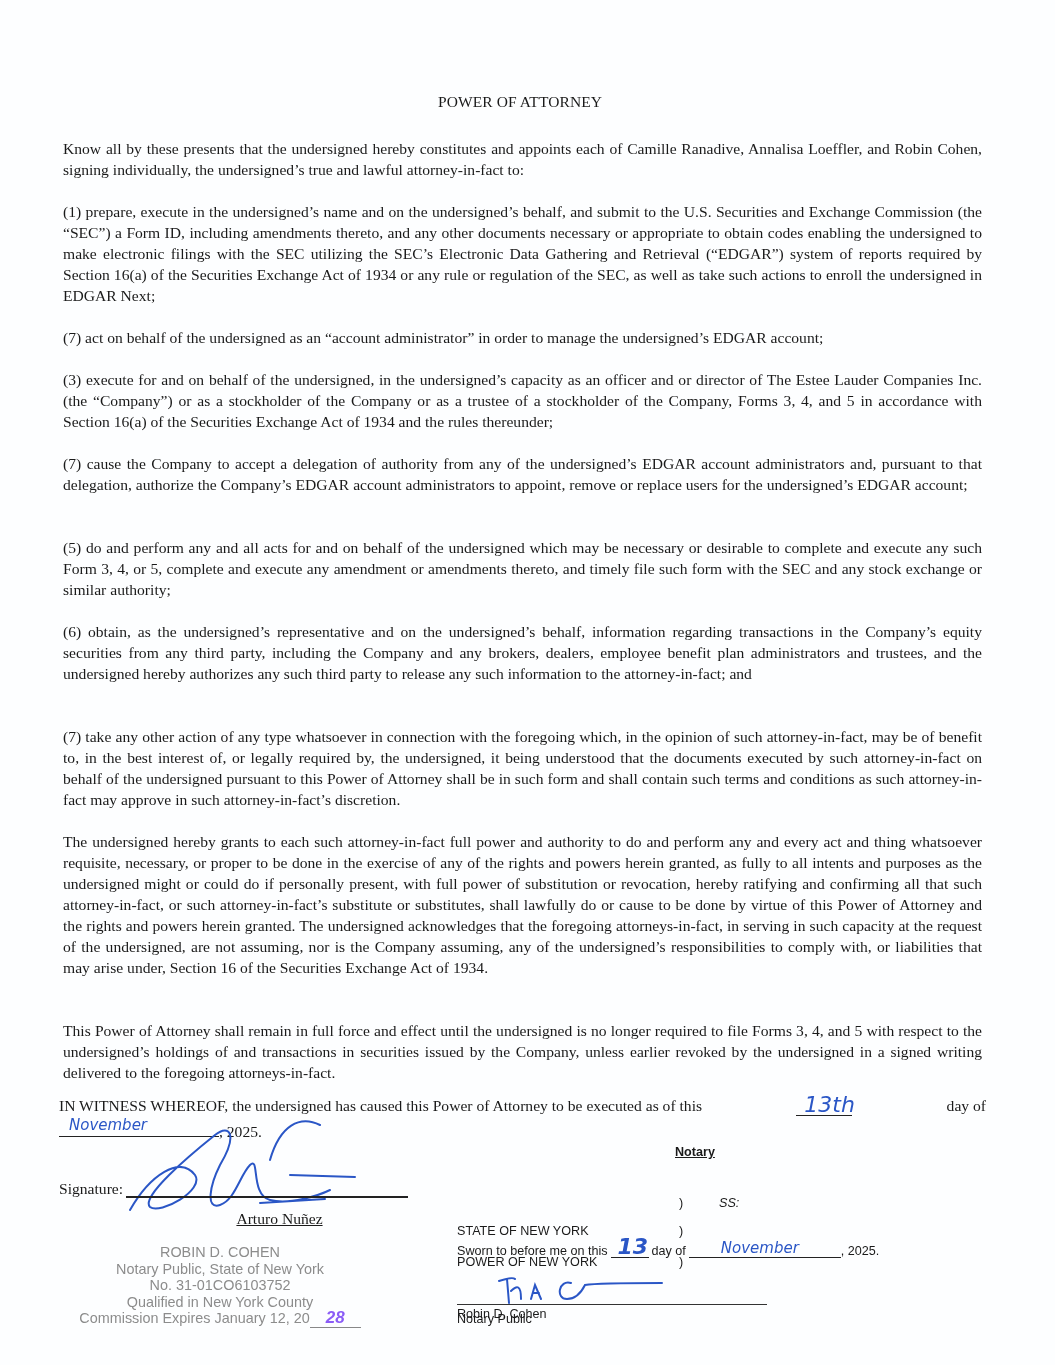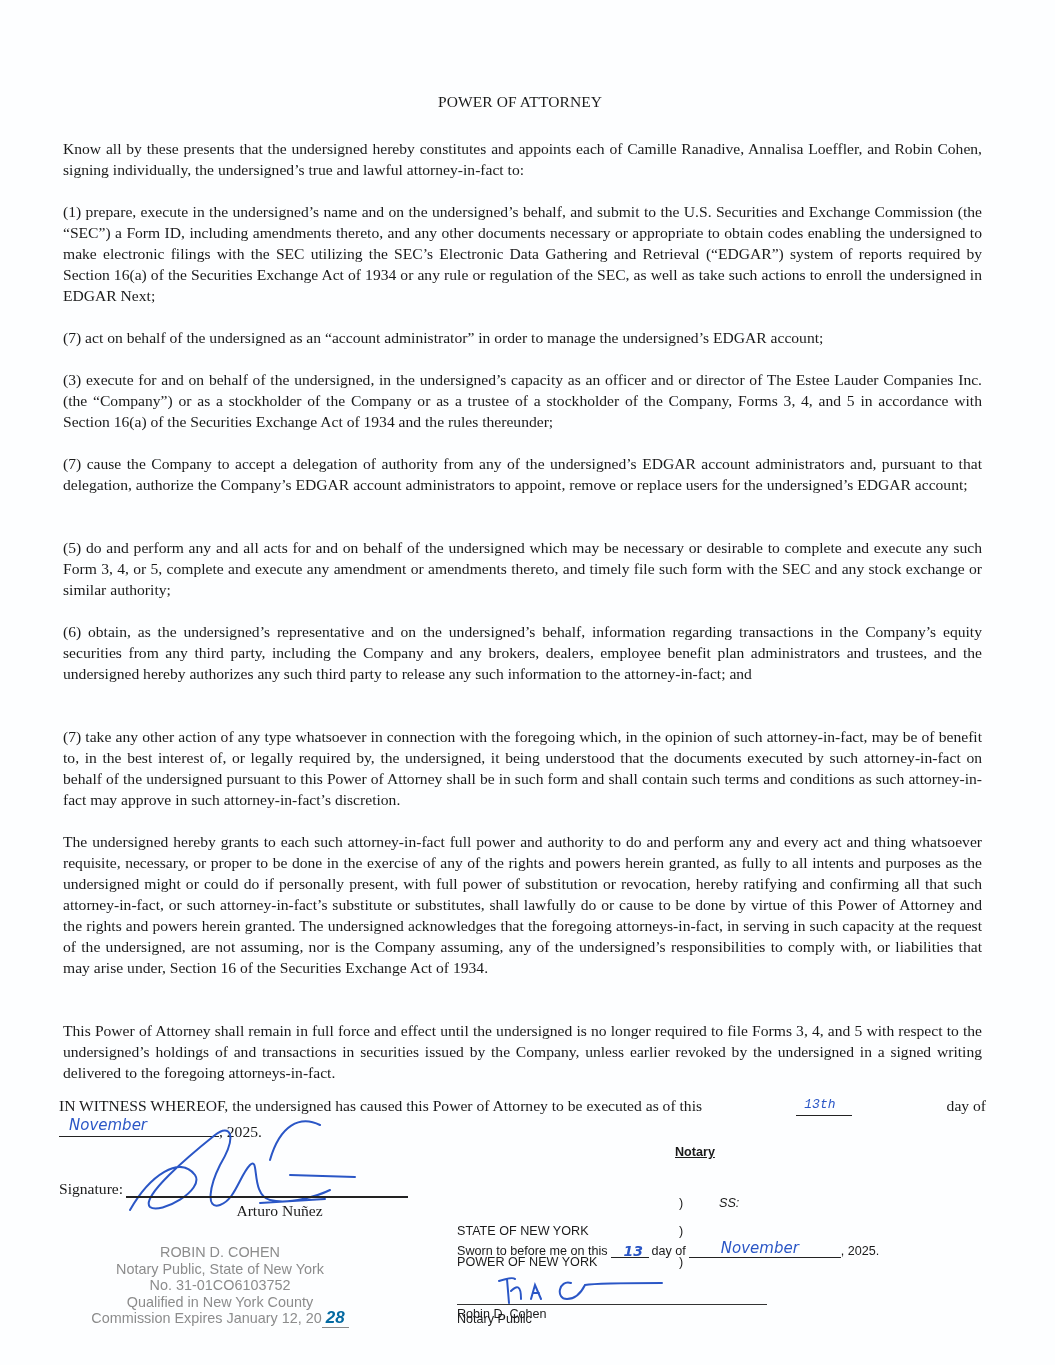--- a/index.html
+++ b/index.html
@@ -26,52 +26,52 @@
   #p6 { top: 617px; }
   #p7 { top: 722px; }
   #grant { top: 827px; }
   #term { top: 1016px; }
   #witness { top: 1095px; }
 
   .hw { color: #2a56c6; font-family: "DejaVu Sans", sans-serif; font-style: italic; }
   .blank-inline { display: inline-block; border-bottom: 1px solid #222; text-align: center; position: relative; }
   .witness-line1 { display: flex; justify-content: space-between; align-items: center; }
   .day-field { width: 56px; height: 20px; margin: 0 6px; }
-  .day-field span { font-size: 13px; position: absolute; left: 8px; bottom: 0px; font-family: Liberation Mono, monospace; }
+  .day-field span { font-size: 22px; position: absolute; left: 8px; bottom: 0px; }
   .month-field { width: 160px; height: 20px; }
   .month-field span { font-size: 15px; position: absolute; left: 10px; bottom: 0px; }
 
   .sig-block { position: absolute; left: 59px; top: 1178px; width: 360px; font-size: 15.6px; text-align: center; }
   .sig-row { display: flex; align-items: flex-end; }
   .sig-line { width: 282px; border-bottom: 2px solid #222; height: 18px; margin-left: 3px; }
-  .signer-name { margin-left: 81px; margin-top: 4px; }
+  .signer-name { margin-left: 81px; margin-top: 12px; text-decoration: underline; }
 
   .sig-svg { position: absolute; left: 120px; top: 1115px; width: 240px; height: 110px; }
 
   .stamp {
     position: absolute; left: 78px; top: 1244px; width: 284px; text-align: center;
     font-family: "Liberation Sans", "DejaVu Sans", sans-serif; color: #8c8c8c; font-size: 14.4px; line-height: 16.5px;
   }
-  .stamp .yr { color: #0369a1; font-style: italic; font-weight: bold; font-size: 17px; border-bottom: 1px solid #888; padding: 0 4px; }
+  .stamp .yr { color: #8b5cf6; font-style: italic; font-weight: bold; font-size: 17px; border-bottom: 1px solid #888; padding: 0 16px; }
 
   .notary {
     position: absolute; left: 457px; top: 1145px; width: 520px;
     font-family: "Liberation Sans", "DejaVu Sans", sans-serif; font-size: 12.6px; color: #1a1a1a;
   }
   .notary-head { position: absolute; left: 218px; top: 0; font-weight: bold; text-decoration: underline; }
   .venue-row { position: absolute; left: 0; margin-top: 44px; }
   .venue-row .paren { position: absolute; left: 222px; }
   #state-row { top: 35px; }
   #paren-mid { position: absolute; left: 222px; top: 51px; }
   #ss { position: absolute; left: 262px; top: 51px; font-style: italic; }
   #county-row { top: 66px; }
   .sworn { position: absolute; left: 0; top: 96px; white-space: nowrap; }
   .sworn .blank-inline { height: 16px; vertical-align: bottom; }
   .sworn-day { width: 38px; margin: 0 3px; }
-  .sworn-day span { font-size: 14px; font-weight: bold; position: absolute; left: 7px; bottom: -2px; margin-left: 6px; }
+  .sworn-day span { font-size: 22px; font-weight: bold; position: absolute; left: 7px; bottom: -2px; }
   .sworn-month { width: 152px; margin-left: 3px; }
   .sworn-month span { font-size: 15px; position: absolute; left: 32px; bottom: 0px; }
   .notary-sig-line { position: absolute; left: 0; top: 158px; width: 310px; border-bottom: 1px solid #333; height: 1px; }
   .notary-name { position: absolute; left: 0; top: 162px; }
   .notary-title { position: absolute; left: 0; top: 167px; }
   .notary-sig-svg { position: absolute; left: 497px; top: 1275px; width: 170px; height: 32px; }
 </style>
 </head>
 <body>
 

